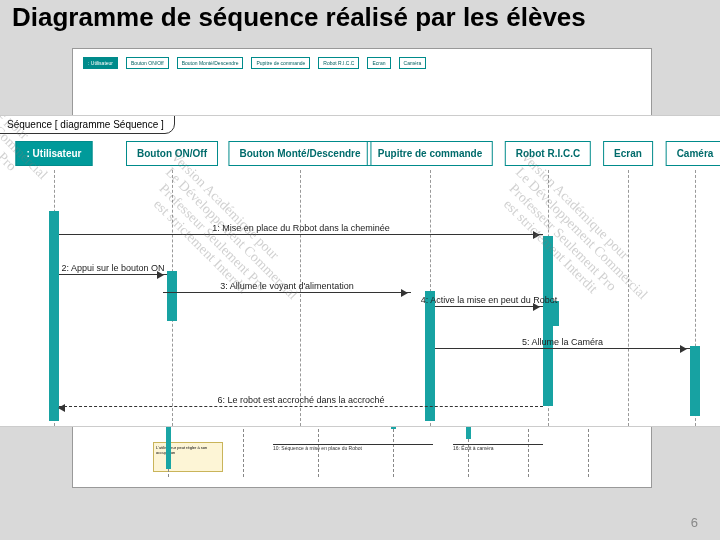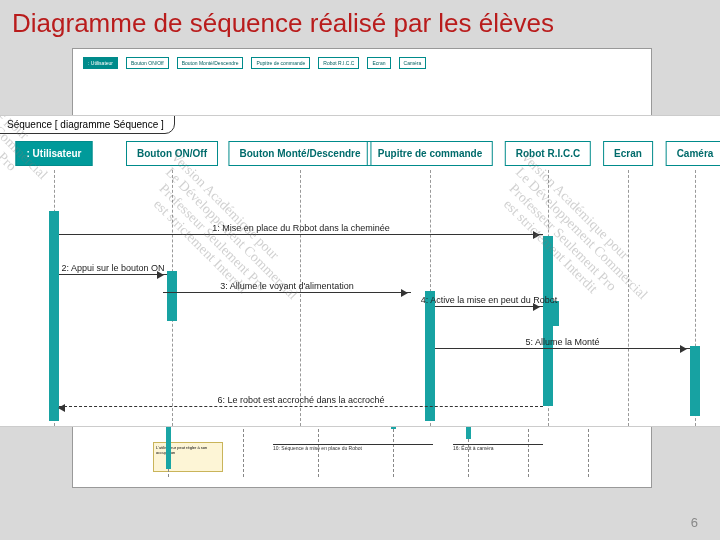--- a/index.html
+++ b/index.html
@@ -5,23 +5,23 @@
   * { box-sizing: border-box; margin: 0; padding: 0; }
   body {
     width: 720px; height: 540px;
     background: #d9d9d9;
     font-family: Arial, sans-serif;
     position: relative;
     overflow: hidden;
   }
   .slide-title {
     font-size: 26px;
-    color: #b91c1c;
-    padding: 8px 12px;
-    font-weight: 400;
+    color: #000000;
+    padding: 2px 12px;
+    font-weight: 700;
   }
   .page-num {
     position: absolute;
     bottom: 10px; right: 22px;
     font-size: 13px; color: #888;
   }
 
   
   .bg-diagram {
     position: absolute;
@@ -232,21 +232,21 @@
       <div class="msg" style="left: 59px; top: 158px; width: 108px; text-align: right;">
         <span class="lbl">2: Appui sur le bouton ON</span>
       </div>
       <div class="msg" style="left: 163px; top: 176px; width: 248px;">
         <span class="lbl">3: Allume le voyant d'alimentation</span>
       </div>
       <div class="msg" style="left: 435px; top: 190px; width: 108px;">
         <span class="lbl">4: Active la mise en peut du Robot</span>
       </div>
       <div class="msg" style="left: 435px; top: 232px; width: 255px;">
-        <span class="lbl">5: Allume la Monté</span>
+        <span class="lbl">5: Allume la Caméra</span>
       </div>
       <div class="msg dashed left" style="left: 59px; top: 290px; width: 484px;">
         <span class="lbl">6: Le robot est accroché dans la accroché</span>
       </div>
     </div>
 
   <div class="wm" style="top:90px; left:130px">Version Académique pour
   Le Développement Commercial
     Professeur Seulement Pro
       est strictement Interdit</div>

